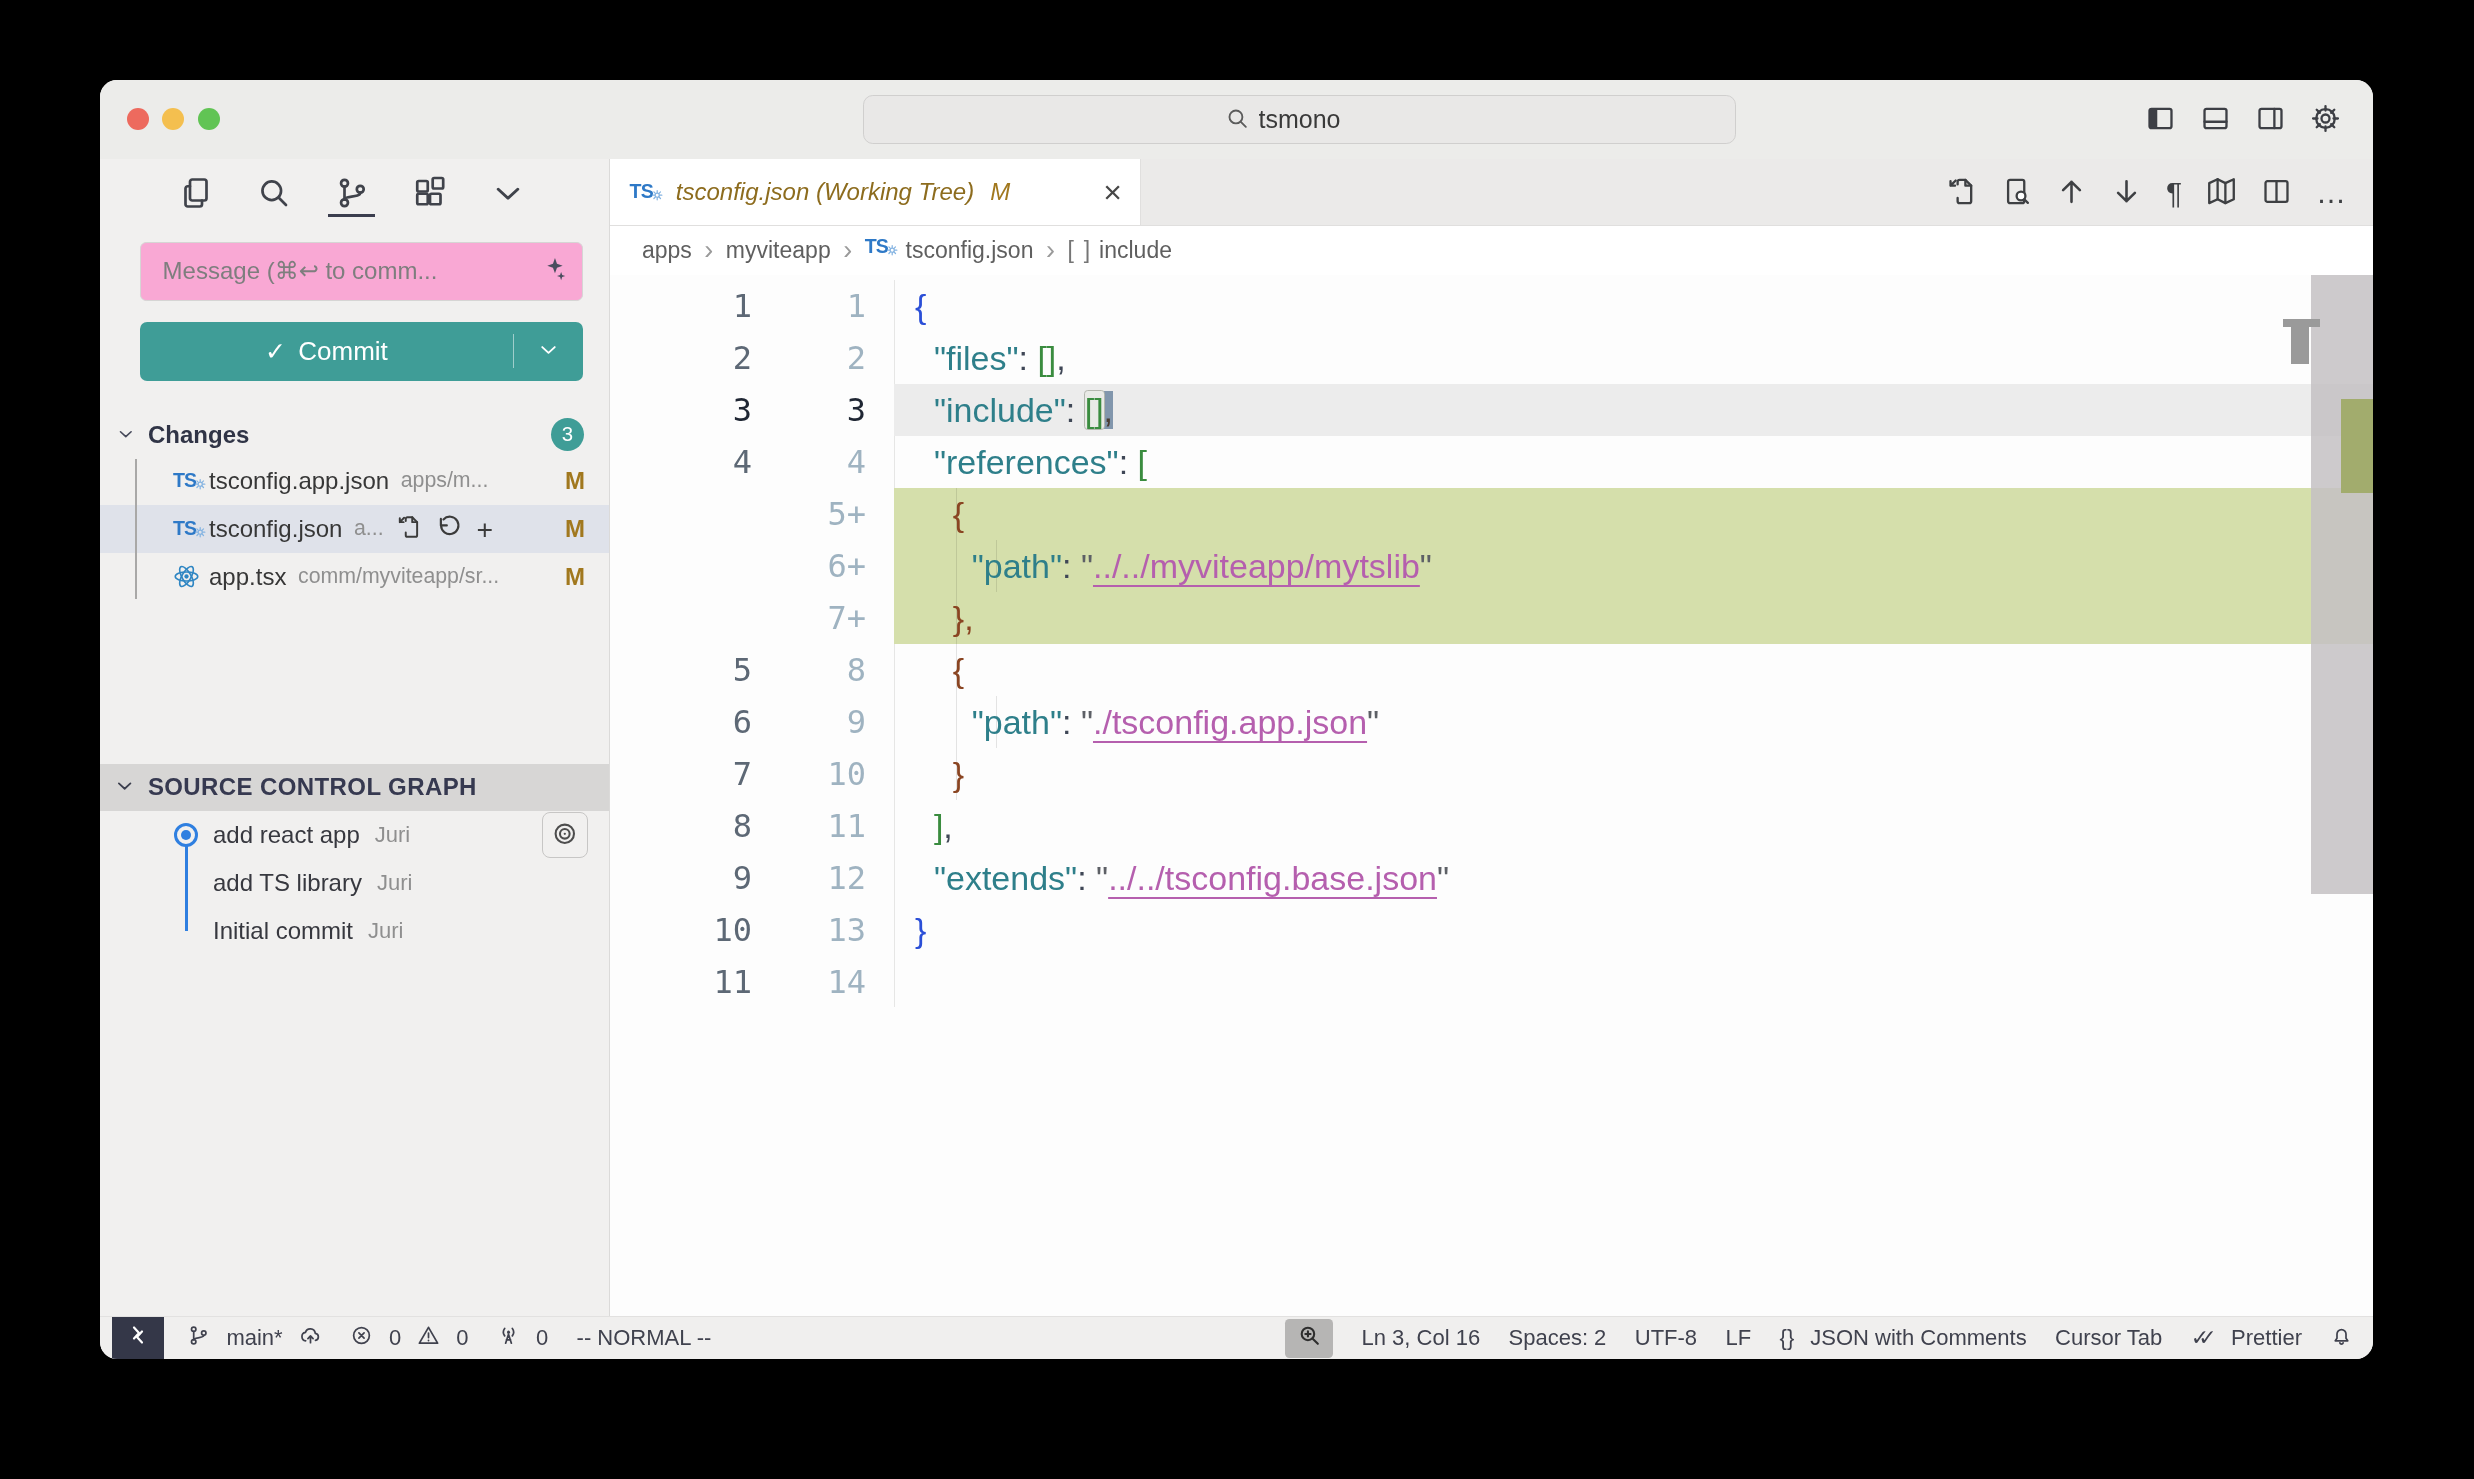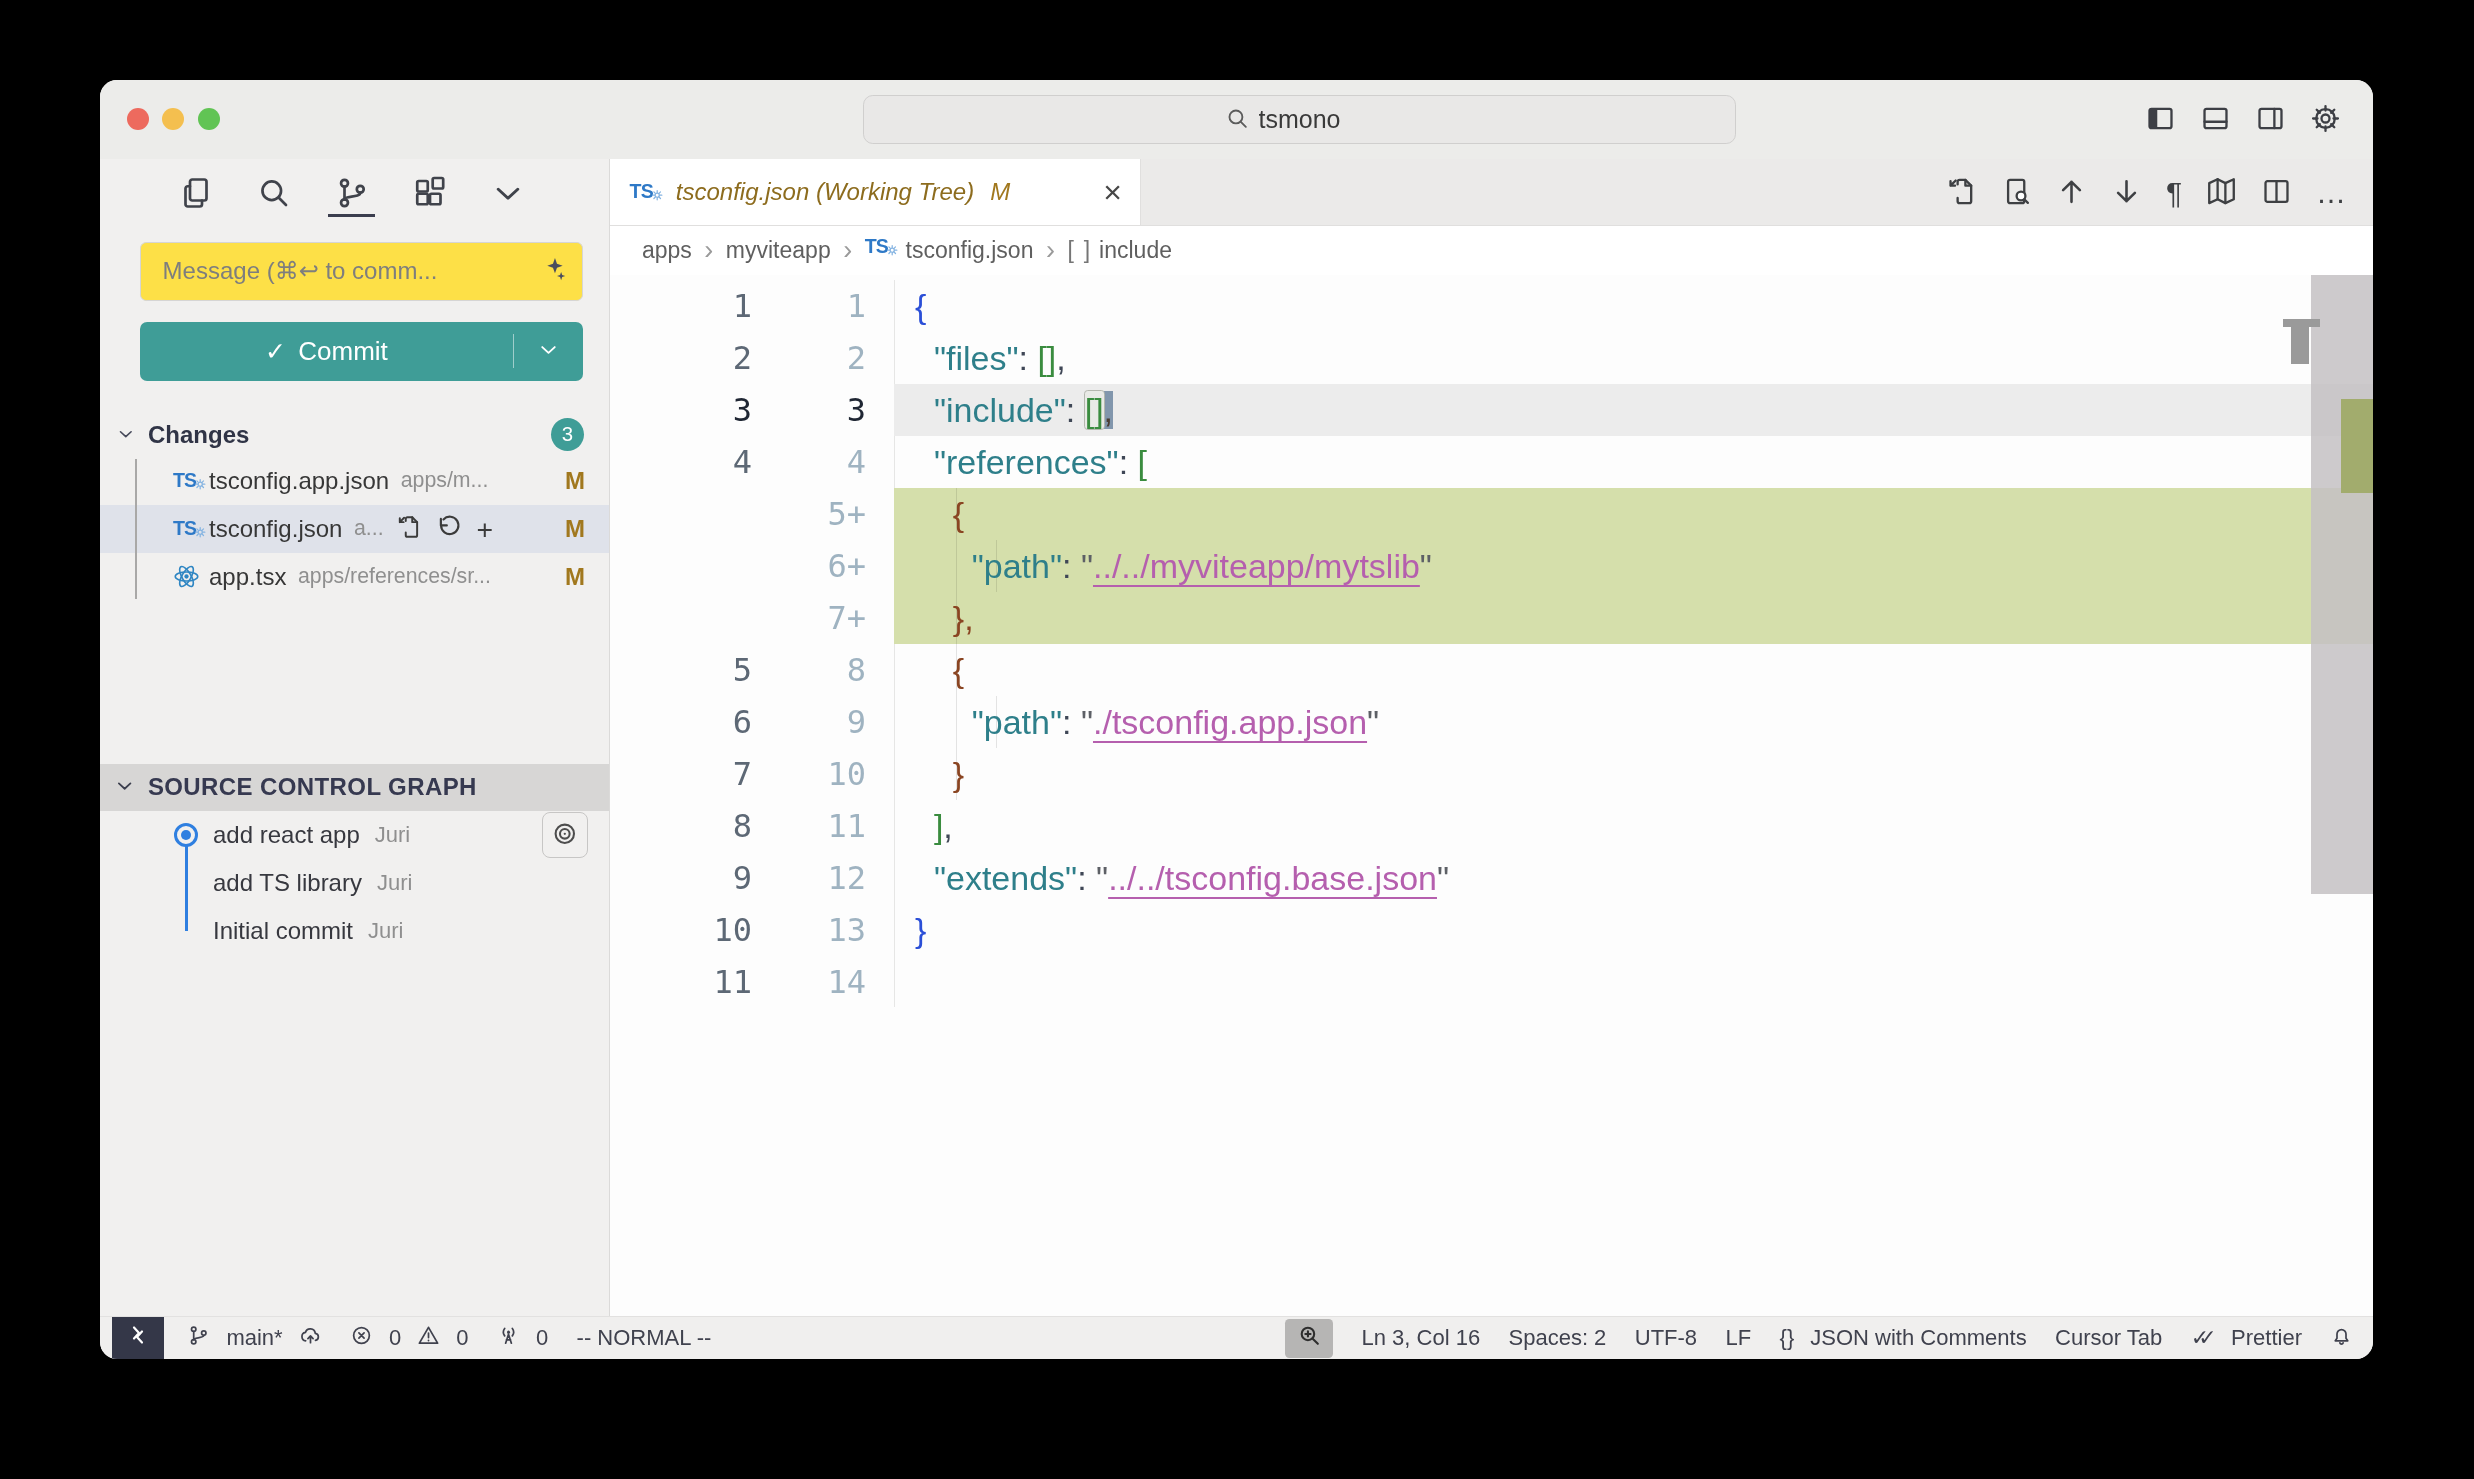--- a/index.html
+++ b/index.html
@@ -28,21 +28,21 @@
   
   .actrow{height:71px;display:flex;align-items:center;padding-left:76px;gap:39px}
   .actitem{position:relative;width:39px;height:53px;display:flex;align-items:center;justify-content:center}
   .actitem .icon svg{width:36px;height:36px;color:#40434b}
   .actitem.active:after{content:"";position:absolute;left:-3.6px;right:-3.6px;bottom:3.6px;height:3.1px;background:#3b3e4e}
 
   .sect-head{height:47px;background:#d7d6d5;display:flex;align-items:center;gap:12.4px;padding-left:14.2px}
   .sect-head .icon svg{width:21.3px;height:21.3px;color:#3c3f4e}
   .sect-title{font-size:24px;font-weight:bold;color:#363950;letter-spacing:0.4px}
 
-  .msgbox{margin:11.6px 26px 0 40px;height:59px;background:#fde047;border:1.3px solid #d6d5d4;border-radius:6.2px;display:flex;align-items:center;padding:0 14.2px 0 19.6px}
+  .msgbox{margin:11.6px 26px 0 40px;height:59px;background:#f9a8d4;border:1.3px solid #d6d5d4;border-radius:6.2px;display:flex;align-items:center;padding:0 14.2px 0 19.6px}
   .msgbox input{flex:1;border:none;outline:none;background:transparent;font-size:24px;color:#3e3e3e}
   .msgbox input::placeholder{color:#7e7e7e}
   .msgbox .icon svg{width:28.4px;height:28.4px;color:#4a4d5e}
 
   .commitbtn{margin:21.3px 26px 0 40px;height:59px;background:#3f9d97;border-radius:7.1px;display:flex;align-items:center;color:#fff;position:relative}
   .commitbtn .cb-main{flex:1;display:flex;align-items:center;justify-content:center;gap:12.4px;font-size:26px}
   .cb-check{font-size:25px}
   .cb-sep{width:1.3px;height:34px;background:rgba(255,255,255,.5)}
   .cb-dd{width:69px;display:flex;align-items:center;justify-content:center}
   .cb-dd .icon svg{width:23px;height:23px;color:#fff}
@@ -309,21 +309,21 @@
             <div class="filerow">
               <span class="f-ico react-ico">
                 <svg viewBox="0 0 24 24" fill="none" stroke="#2f86c3" stroke-width="1.4">
                   <ellipse cx="12" cy="12" rx="10" ry="4"></ellipse>
                   <ellipse cx="12" cy="12" rx="10" ry="4" transform="rotate(60 12 12)"></ellipse>
                   <ellipse cx="12" cy="12" rx="10" ry="4" transform="rotate(120 12 12)"></ellipse>
                   <circle cx="12" cy="12" r="1.9" fill="#2f86c3" stroke="none"></circle>
                 </svg>
               </span>
               <span class="f-name">app.tsx</span>
-              <span class="f-path">apps/references/sr...</span>
+              <span class="f-path">comm/myviteapp/sr...</span>
               <span class="f-status">M</span>
             </div>
           </div>
 
         <div class="sect-head graph-head" style="margin-top:163px">
           <span class="icon" id="ic-g-chev"><svg viewBox="0 0 24 24" fill="none" stroke="currentColor" stroke-width="2" stroke-linecap="round" stroke-linejoin="round">
                 <path d="M5.5 9.5l6.5 6 6.5-6"></path>
               </svg></span>
           <span class="sect-title">SOURCE CONTROL GRAPH</span>
         </div>

